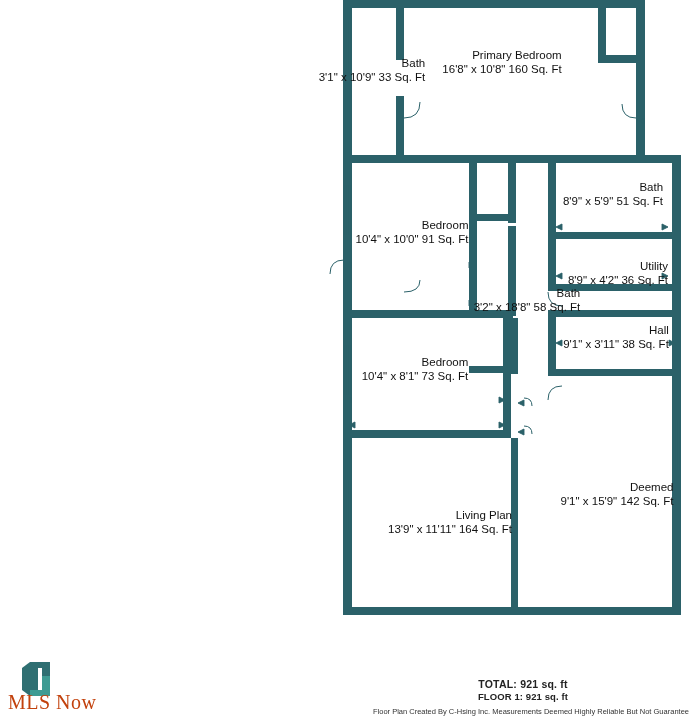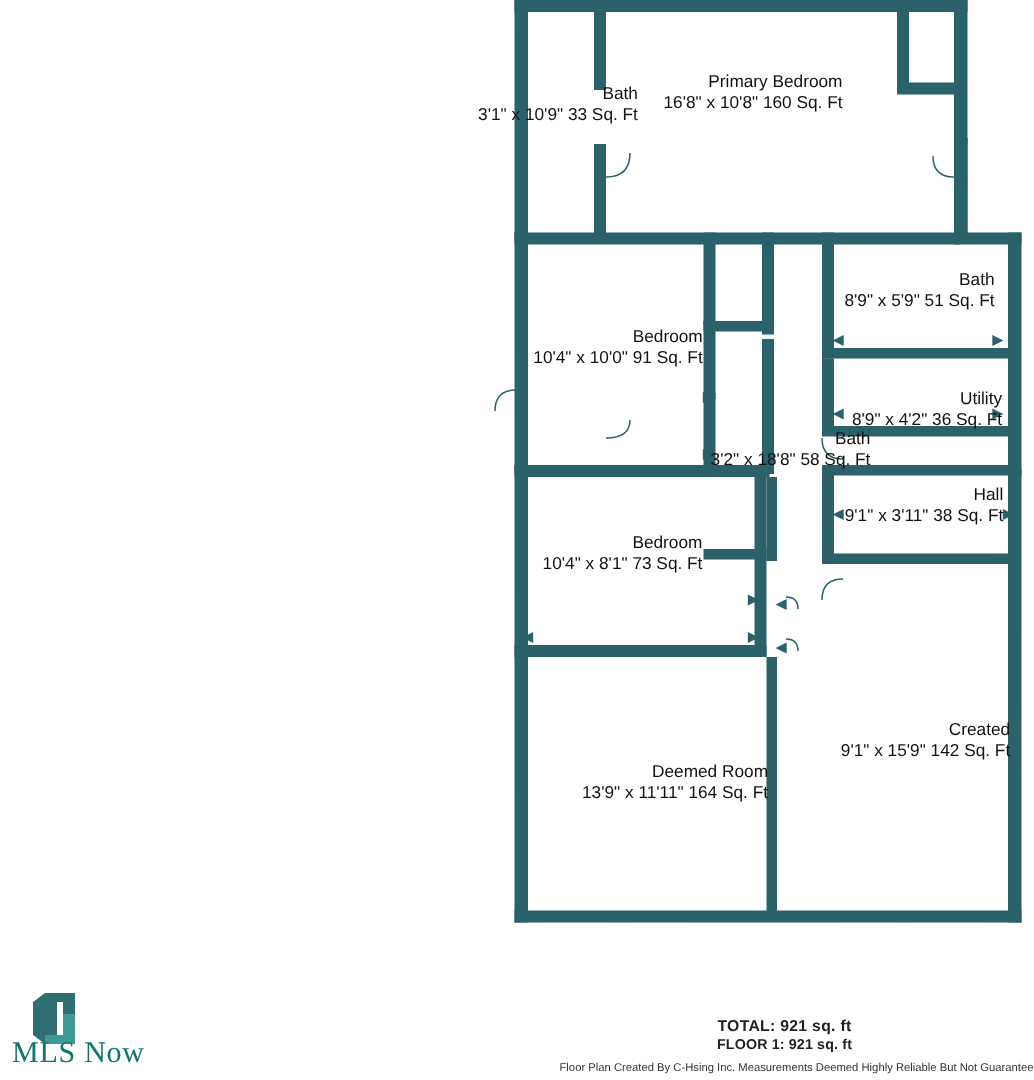--- a/index.html
+++ b/index.html
@@ -69,21 +69,21 @@
     bottom: 2px;
     width: 130px;
     height: 62px;
   }
   .logo-text {
     position: absolute;
     left: 0px;
     bottom: 4px;
     font-size: 20px;
     letter-spacing: 0.5px;
-    color: #0f766e;
+    color: #c2410c;
     font-family: "Liberation Serif", serif;
   }
 </style>
 </head>
 <body>
 
 <svg id="floorplan" viewBox="0 0 689 720" xmlns="http://www.w3.org/2000/svg">
   <rect x="0" y="0" width="689" height="720" fill="#ffffff"></rect>
 
   <g fill="#2b6169">
@@ -253,26 +253,26 @@
   <div class="room-name">Hall</div>
   <div class="room-dims">9'1" x 3'11" 38 Sq. Ft</div>
 </div>
 
 <div class="room-label" style="left:415px; top:355px; transform:translateX(-50%);">
   <div class="room-name">Bedroom</div>
   <div class="room-dims">10'4" x 8'1" 73 Sq. Ft</div>
 </div>
 
 <div class="room-label" style="left:617px; top:480px; transform:translateX(-50%);">
-  <div class="room-name">Created</div>
+  <div class="room-name">Deemed</div>
   <div class="room-dims">9'1" x 15'9" 142 Sq. Ft</div>
 </div>
 
 <div class="room-label" style="left:450px; top:508px; transform:translateX(-50%);">
-  <div class="room-name">Deemed Room</div>
+  <div class="room-name">Living Plan</div>
   <div class="room-dims">13'9" x 11'11" 164 Sq. Ft</div>
 </div>
 
 <div class="footer">
   <div class="total">TOTAL: 921 sq. ft</div>
   <div class="floor">FLOOR 1: 921 sq. ft</div>
   <div class="credit">Floor Plan Created By C-Hsing Inc.  Measurements Deemed Highly Reliable But Not Guaranteed</div>
 </div>
 
 <div class="logo">

